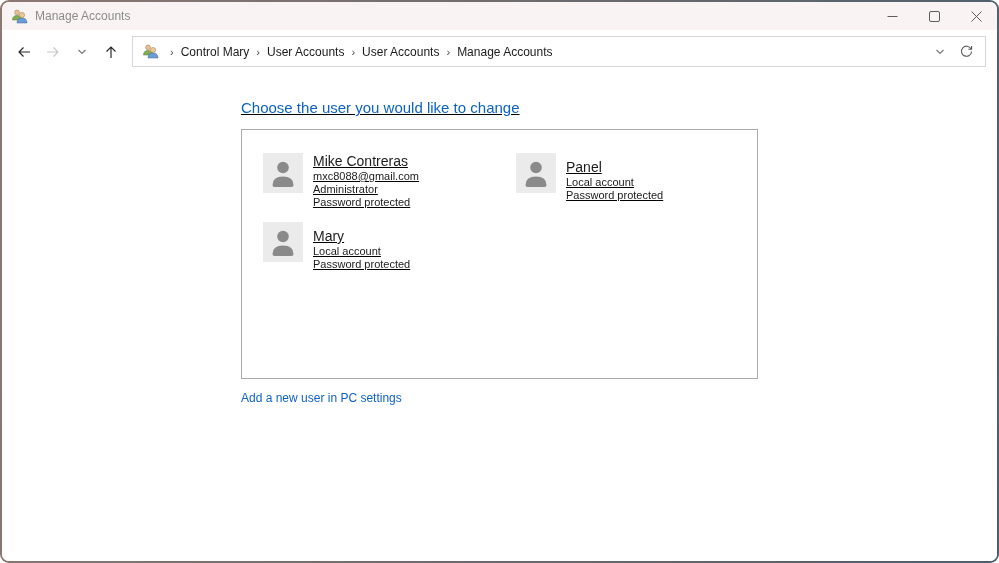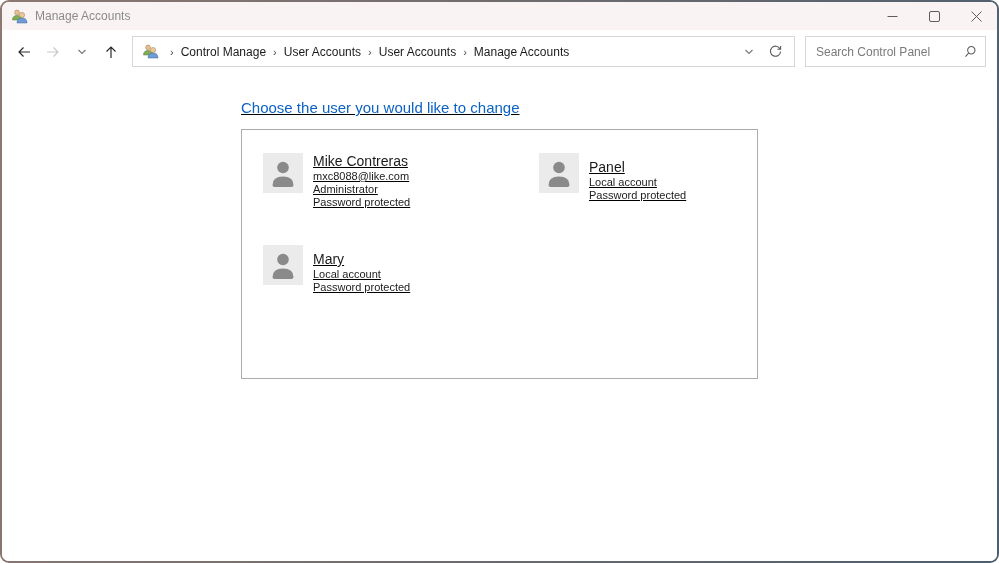--- a/index.html
+++ b/index.html
@@ -59,21 +59,21 @@
   }
   .searchbox input::placeholder { color:#7a7a7a; }
 
   
   .content { flex:1; background:#ffffff; padding:26px 0 0 239px;text-decoration:underline; }
   .heading { font-size:15px; color:#0b62c6; font-weight:400; margin-bottom:13px; }
 
   .user-box {
     width:517px; height:250px; border:1px solid #ababab; background:#fff;
     padding:23px 0 0 21px;
-    display:grid; grid-template-columns:253px 1fr; grid-auto-rows:69px;gap:23px;
+    display:grid; grid-template-columns:253px 1fr; grid-auto-rows:69px;
   }
   .user-entry { display:flex; align-items:flex-start; cursor:default; }
   .avatar {
     width:40px; height:40px; background:#ebebeb; flex:0 0 40px; margin-right:10px;
   }
   .user-text { display:flex; flex-direction:column; }
   .user-entry.three-line .user-text { padding-top:6px; }
   .user-name { font-size:14px; color:#1b1b1b; line-height:17px; }
   .user-line { font-size:11px; color:#1b1b1b; line-height:13px; }
 
@@ -139,65 +139,58 @@
     <div class="addressbar">
       <span class="crumb-icon">
         <svg width="17" height="15" viewBox="0 0 17 15">
           <circle cx="6" cy="3.4" r="2.4" fill="#e9c08e" stroke="#9a7b4f" stroke-width="0.5"></circle>
           <path d="M1.5 11 q0 -4.5 4.5 -4.5 q4.5 0 4.5 4.5 z" fill="#7fae53" stroke="#55793a" stroke-width="0.5"></path>
           <circle cx="11" cy="6" r="2.6" fill="#edc897" stroke="#9a7b4f" stroke-width="0.5"></circle>
           <path d="M6 14 q0 -5 5 -5 q5 0 5 5 z" fill="#6d9bd2" stroke="#3f6ba0" stroke-width="0.5"></path>
         </svg>
       </span>
       <span class="crumb-sep">›</span>
-      <span class="crumb-item">Control Manage</span>
+      <span class="crumb-item">Control Mary</span>
       <span class="crumb-sep">›</span>
       <span class="crumb-item">User Accounts</span>
       <span class="crumb-sep">›</span>
       <span class="crumb-item">User Accounts</span>
       <span class="crumb-sep">›</span>
       <span class="crumb-item">Manage Accounts</span>
       <span class="addr-spacer"></span>
       <button class="addr-btn">
         <svg width="12" height="12" viewBox="0 0 12 12">
               <path d="M2.5 4 L6 7.5 L9.5 4" fill="none" stroke="#7a7a7a" stroke-width="1.2"></path>
             </svg>
       </button>
       <button class="addr-btn">
         <svg width="15" height="15" viewBox="0 0 16 16">
           <path d="M12.8 5.2 A5.4 5.4 0 1 0 13.4 8" fill="none" stroke="#5c5c5c" stroke-width="1.2"></path>
           <path d="M13.4 2.2 V5.6 H10" fill="none" stroke="#5c5c5c" stroke-width="1.2"></path>
         </svg>
       </button>
     </div>
 
-    <div class="searchbox">
-      <input type="text" placeholder="Search Control Panel" style="">
-      <svg width="14" height="14" viewBox="0 0 16 16">
-        <circle cx="9.5" cy="6" r="4.2" fill="none" stroke="#5c5c5c" stroke-width="1.2"></circle>
-        <line x1="6.4" y1="9.4" x2="2.8" y2="13.2" stroke="#5c5c5c" stroke-width="1.2"></line>
-      </svg>
-    </div>
   </div>
 
   <div class="content">
     <div class="heading">Choose the user you would like to change</div>
 
     <div class="user-box">
 
       <div class="user-entry">
         <span class="avatar">
           <svg width="40" height="40" viewBox="0 0 40 40">
             <circle cx="20" cy="14.5" r="5.8" fill="#8a8a8a"></circle>
             <path d="M9.5 32 q0 -8.5 10.5 -8.5 q10.5 0 10.5 8.5 q0 2 -2 2 h-17 q-2 0 -2 -2 z" fill="#8a8a8a"></path>
           </svg>
         </span>
         <span class="user-text">
           <span class="user-name">Mike Contreras</span>
-          <span class="user-line">mxc8088@like.com</span>
+          <span class="user-line">mxc8088@gmail.com</span>
           <span class="user-line">Administrator</span>
           <span class="user-line">Password protected</span>
         </span>
       </div>
 
       <div class="user-entry three-line">
         <span class="avatar">
           <svg width="40" height="40" viewBox="0 0 40 40">
             <circle cx="20" cy="14.5" r="5.8" fill="#8a8a8a"></circle>
             <path d="M9.5 32 q0 -8.5 10.5 -8.5 q10.5 0 10.5 8.5 q0 2 -2 2 h-17 q-2 0 -2 -2 z" fill="#8a8a8a"></path>
@@ -219,16 +212,17 @@
         </span>
         <span class="user-text">
           <span class="user-name">Mary</span>
           <span class="user-line">Local account</span>
           <span class="user-line">Password protected</span>
         </span>
       </div>
 
     </div>
 
+    <a class="add-link">Add a new user in PC settings</a>
   </div>
 
 </div>
 </div>
 
 </body></html>

